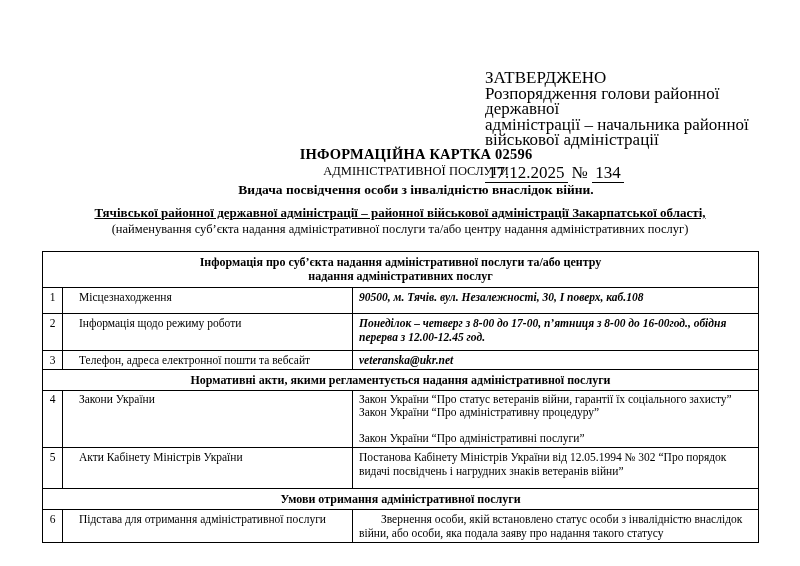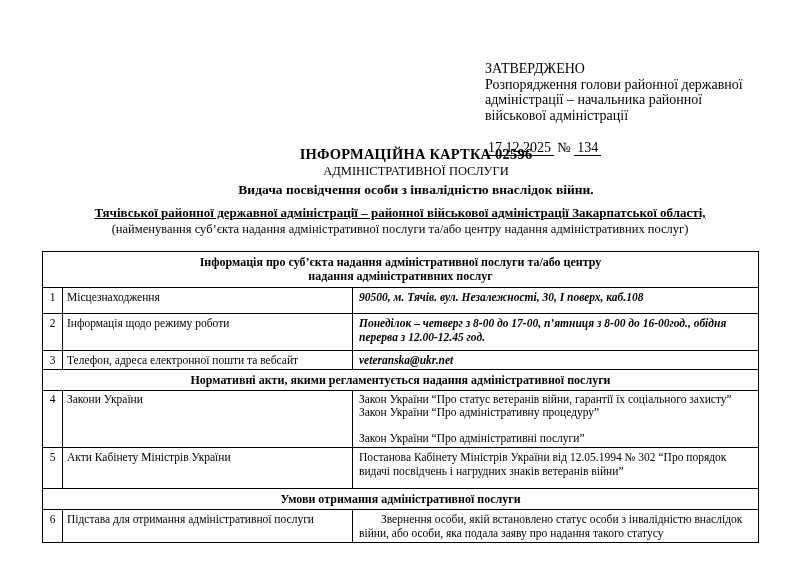--- a/index.html
+++ b/index.html
@@ -10,23 +10,23 @@
     height: 566px;
     background: #ffffff;
     color: #000000;
     font-family: "Liberation Serif", serif;
     overflow: hidden;
   }
   
   .approval {
     position: absolute;
     left: 485px;
-    top: 61px;
+    top: 70px;
     width: 300px;
-    font-size: 14px;
+    font-size: 17px;
     line-height: 15.5px;
   }
   .approval .pre { white-space: pre-line; }
   .approval-date-line { margin-top: 17px; }
   .u { border-bottom: 1px solid #000; padding: 0 3px; }
   
   .title-block {
     position: absolute;
     top: 146px;
     left: 16px;
@@ -63,21 +63,21 @@
   .c-value { width: 406px; }
   td.sec {
     text-align: center;
     font-weight: bold;
     font-size: 12px;
     white-space: pre-line;
     padding: 3px 4px;
     vertical-align: middle;
   }
   td.num { text-align: center; padding: 2px 1px; }
-  td.label { padding: 2px 4px; }
+  td.label { padding: 2px 16px; }
   td.value { padding: 2px 6px; white-space: pre-line; }
   td.vb { font-weight: bold; font-style: italic; }
   td.indent { text-indent: 22px; }
   tr.r-sec1 td { height: 36px; }
   tr.r1 td { height: 26px; }
   tr.r2 td { height: 37px; }
   tr.r3 td { height: 17px; }
   tr.r-sec2 td { height: 18px; }
   tr.r4 td { height: 50px; line-height: 13px; }
   tr.r5 td { height: 41px; }

